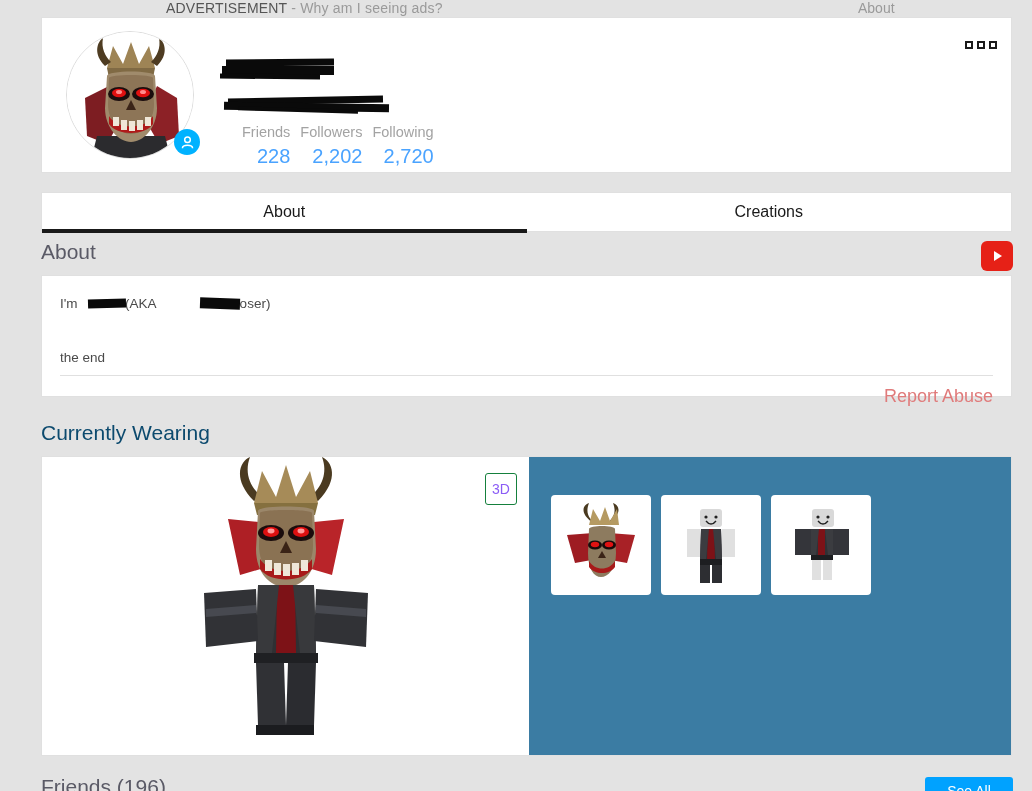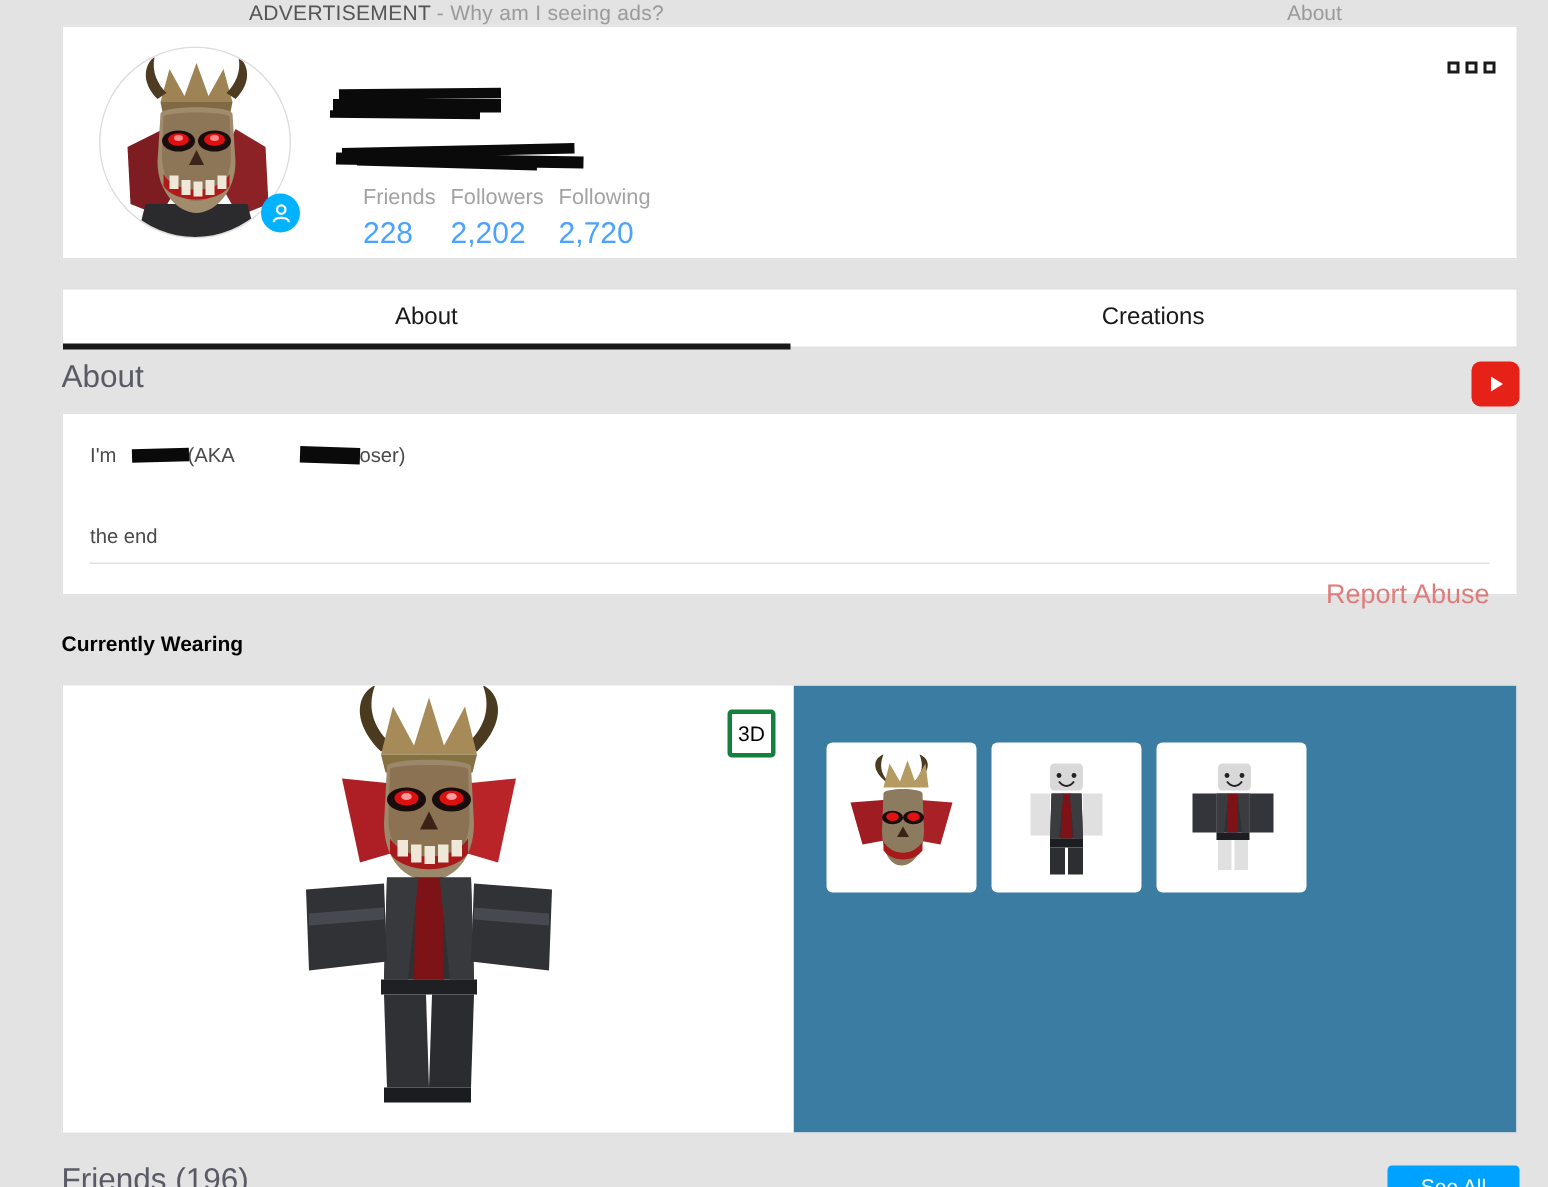--- a/index.html
+++ b/index.html
@@ -69,21 +69,21 @@
   .name-redact-2 { left: 180px; top: 48px; width: 112px; height: 9px; }
   .name-redact-3 { left: 178px; top: 56px; width: 100px; height: 5px; transform: rotate(0.5deg); }
   .user-redact-1 { left: 186px; top: 79px; width: 155px; height: 7px; transform: rotate(-1.2deg); }
   .user-redact-2 { left: 182px; top: 85px; width: 165px; height: 8px; transform: rotate(0.9deg); }
   .user-redact-3 { left: 196px; top: 90px; width: 120px; height: 4px; transform: rotate(1.6deg); }
 
   .stats {
     position: absolute; left: 200px; top: 104px;
     display: flex; gap: 10px;
   }
-  .stat { text-align: left; }
+  .stat { text-align: right; }
   .stat-label { font-size: 14.5px; color: #a3a3a3; line-height: 20px; }
   .stat-value { font-size: 20px; color: #4aa3ff; line-height: 28px; font-weight: 400; }
 
   .dots-menu {
     position: absolute; right: 14px; top: 23px;
     display: flex; gap: 4px;
   }
   .dot-sq {
     width: 8px; height: 8px;
     border: 2px solid #1a1a1a;
@@ -143,35 +143,35 @@
     border-bottom: 1px solid #e0e0e0;
   }
   .report-abuse {
     text-align: right; font-size: 18px; color: #e07b7b;
     padding: 10px 18px 0 0; cursor: pointer;
   }
 
   
   .cw-title {
     position: absolute; left: 41px; top: 421px;
-    font-size: 14px; color: #000000; font-weight: 700;
+    font-size: 21px; color: #0c4a6e; font-weight: 400;
   }
   .cw-card {
     left: 41px; top: 456px; width: 971px; height: 300px;
     display: flex; overflow: hidden;
   }
   .cw-left {
     width: 487px; position: relative; background: #fff;
     display: flex; align-items: flex-start; justify-content: center;
   }
   .btn-3d {
     position: absolute; right: 12px; top: 16px;
     width: 32px; height: 32px;
-    border: 3px solid #15803d; border-radius: 3px;
-    background: #fff; color: #000000; font-size: 14px;
+    border: 1px solid #15803d; border-radius: 3px;
+    background: #fff; color: #8b5cf6; font-size: 14px;
     display: flex; align-items: center; justify-content: center;
     cursor: pointer;
   }
   .cw-right {
     flex: 1; background: #3b7ca3; padding: 38px 0 0 22px;
     display: flex; gap: 10px; align-items: flex-start;
   }
   .item-thumb {
     width: 100px; height: 100px;
     background: #fff; border-radius: 4px;

